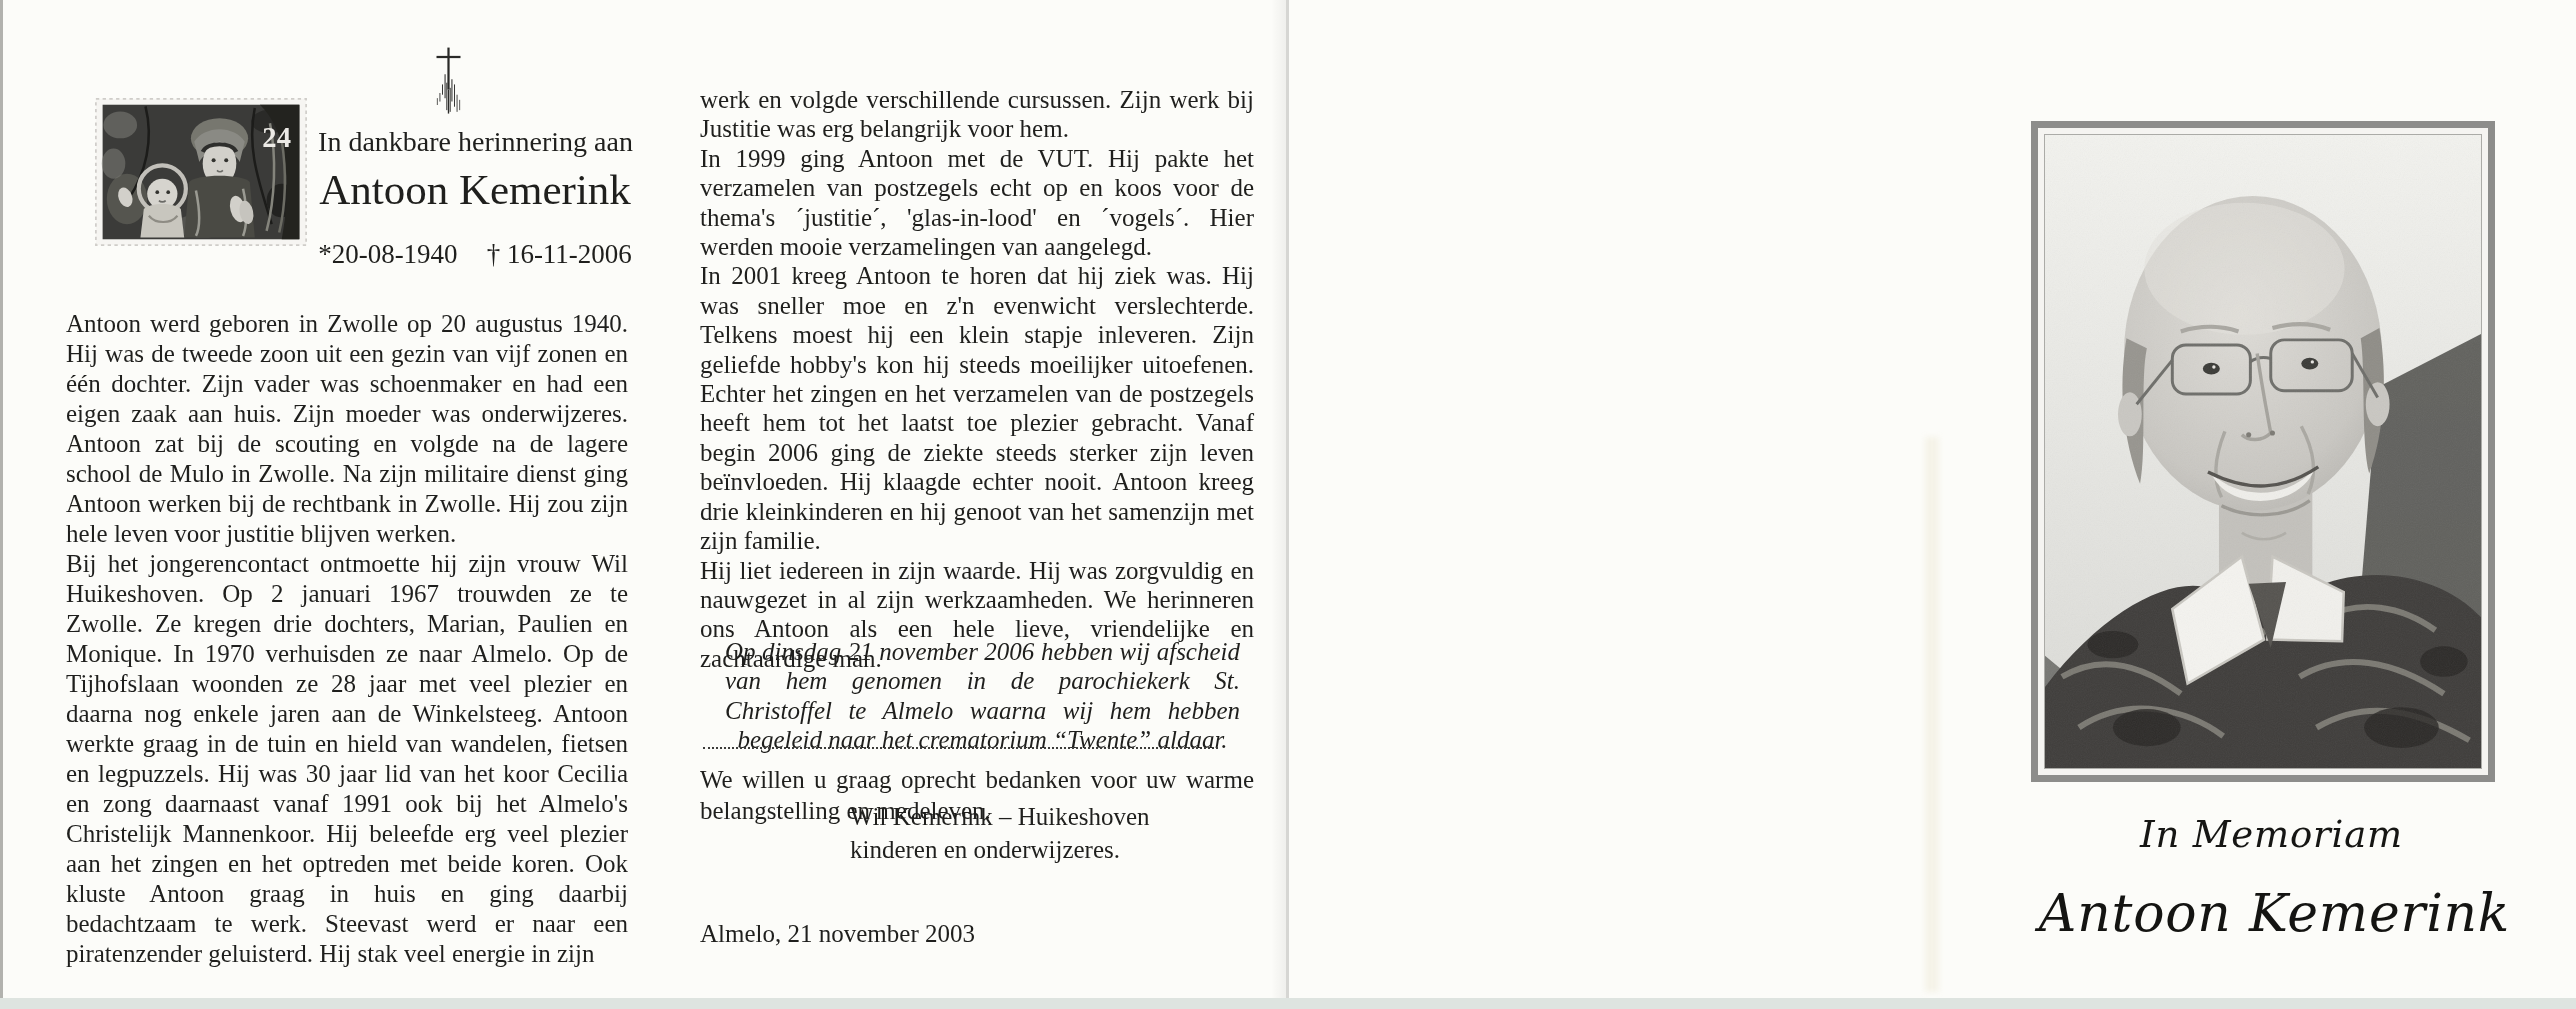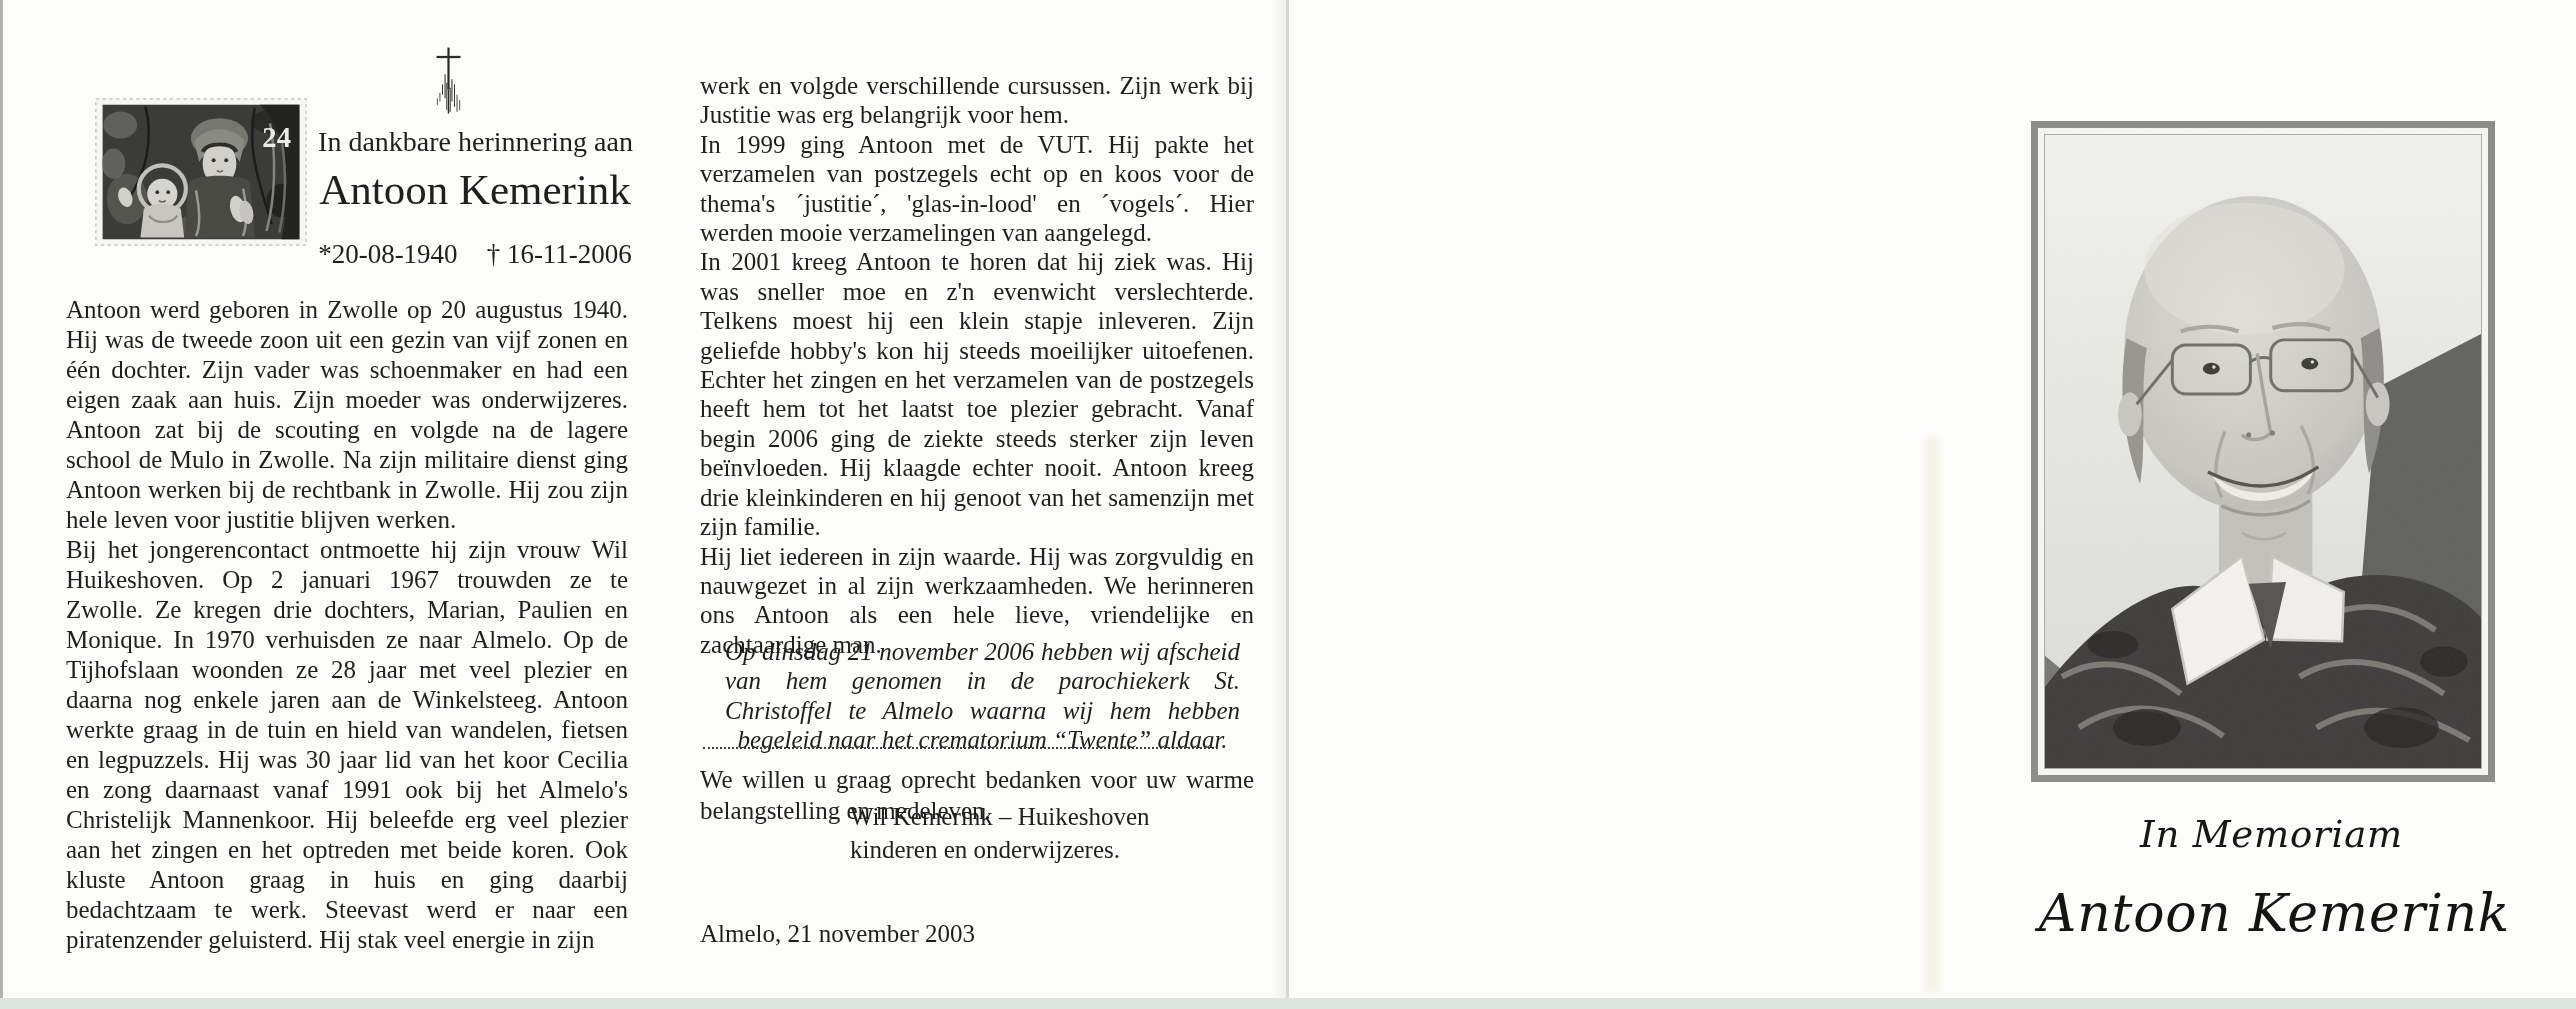--- a/index.html
+++ b/index.html
@@ -8,21 +8,21 @@
     background:#fcfcf9;
     font-family:"Liberation Serif","DejaVu Serif",serif;
     color:#1f1f1d;
   }
   .abs{position:absolute;}
   
   .dedication{left:278px;top:126px;width:395px;text-align:center;font-size:28px;white-space:nowrap;}
   .header-name{left:252px;top:165px;width:446px;text-align:center;font-size:43px;white-space:nowrap;}
   .dates{left:252px;top:239px;width:446px;text-align:center;font-size:27px;white-space:nowrap;}
   .dates .birth{margin-right:29px;}
-  .body-col{font-size:25px;line-height:30px;text-align:justify;text-align-last:left;}
+  .body-col{font-size:25px;line-height:30px;text-align:justify;text-align-last:left;margin-top:14px;}
   .body-col p{margin:0;}
   #col1{left:66px;top:295px;width:562px;}
   #col2{left:700px;top:71px;width:554px;font-size:25px;line-height:29.4px;}
   .farewell{
     left:725px;top:637px;width:515px;
     font-size:25px;font-style:italic;line-height:29.4px;
     text-align:justify;text-align-last:center;
   }
   .dotted-divider{left:703px;top:747px;width:515px;height:0;border-top:2.5px dotted #3c3c3a;}
   .thanks{left:700px;top:764px;width:554px;font-size:25px;line-height:31px;text-align:justify;text-align-last:left;}

